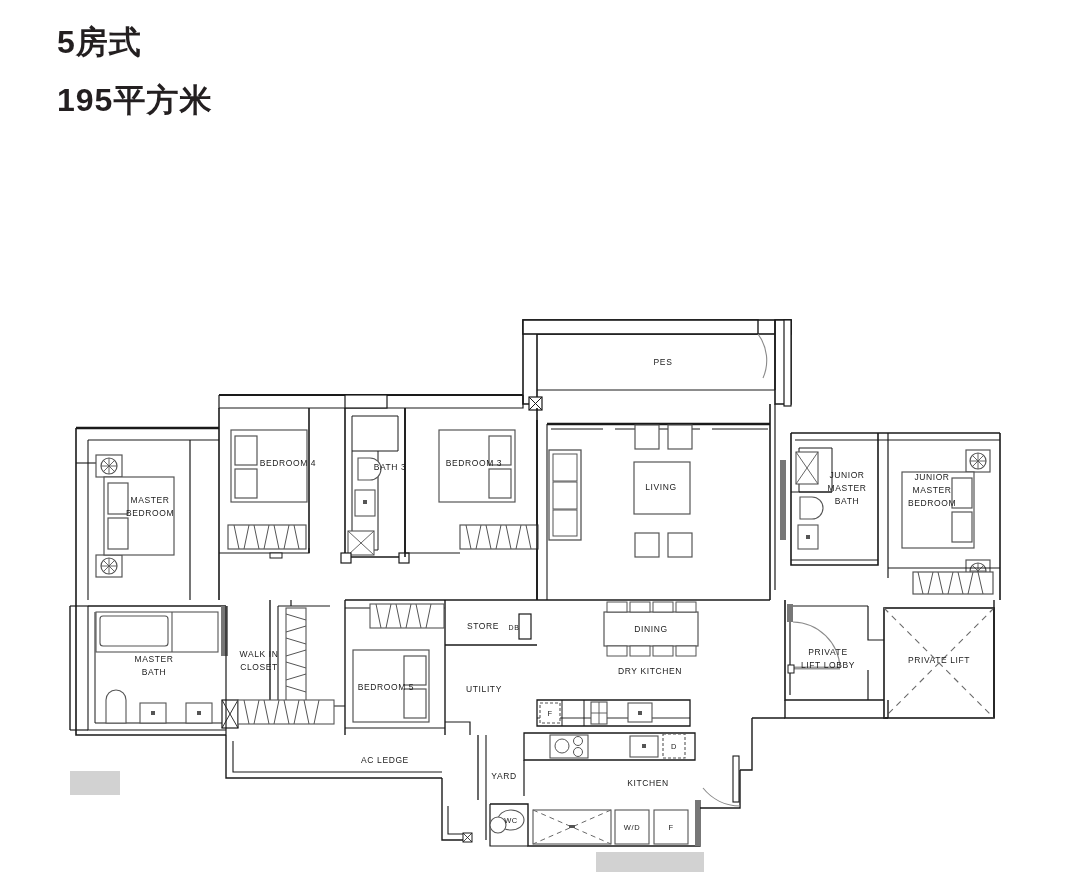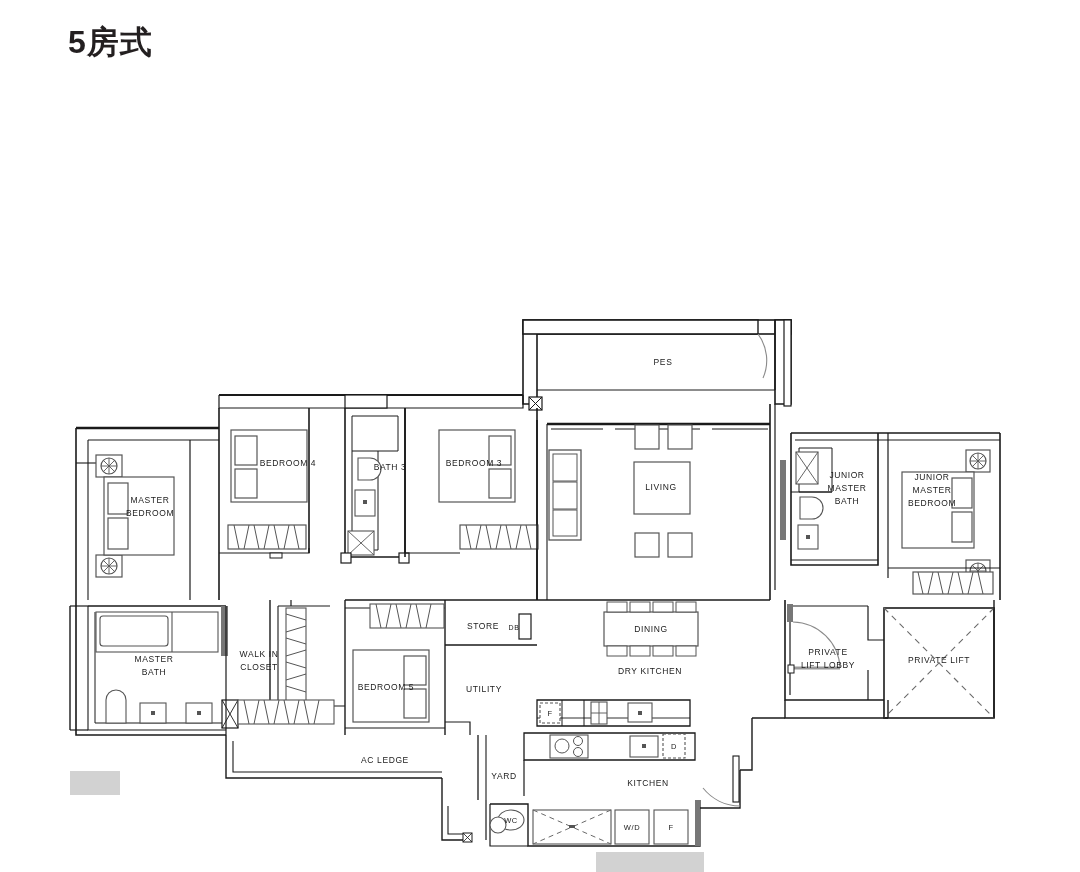--- a/index.html
+++ b/index.html
@@ -1,28 +1,29 @@
 <!DOCTYPE html>
 <html><head>
 <meta charset="utf-8">
 <style>
   html,body{margin:0;padding:0;background:#ffffff;}
   body{width:1080px;height:872px;font-family:"Liberation Sans",sans-serif;position:relative;overflow:hidden;}
-  #headings{position:absolute;left:68px;top:26px;}
+  #headings{position:absolute;left:57px;top:26px;}
   #headings div{font-size:32px;font-weight:bold;color:#231f20;line-height:1.0;margin-bottom:26px;letter-spacing:1px;}
   #plan{position:absolute;left:0;top:0;width:1080px;height:652px;}
   .wm{position:absolute;background:#d2d2d2;}
   svg{display:block;}
   text{font-family:"Liberation Sans",sans-serif;fill:#1a1a1a;}
 </style>
 </head>
 <body>
 
 <div id="headings">
   <div>5房式</div>
+  <div>195平方米</div>
 </div>
 
 <div id="plan">
 <svg width="1080" height="872" viewBox="0 0 1080 872" xmlns="http://www.w3.org/2000/svg">
 
   <g fill="none" stroke="#1a1a1a" stroke-width="1.6">
 
     <path d="M523,320 L523,404 L537,404 L537,334 L758,334 L758,320 Z" fill="#fff"></path>
     <rect x="523" y="320" width="268" height="14" fill="#fff"></rect>
     <path d="M775,320 L791,320 L791,404 L775,404 Z" fill="#fff"></path>

